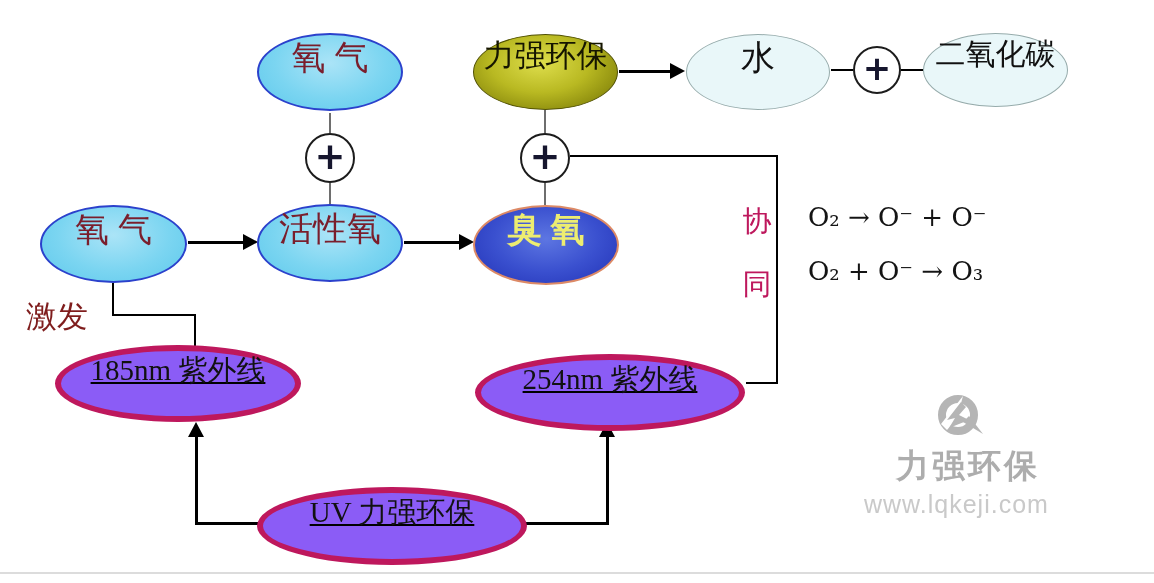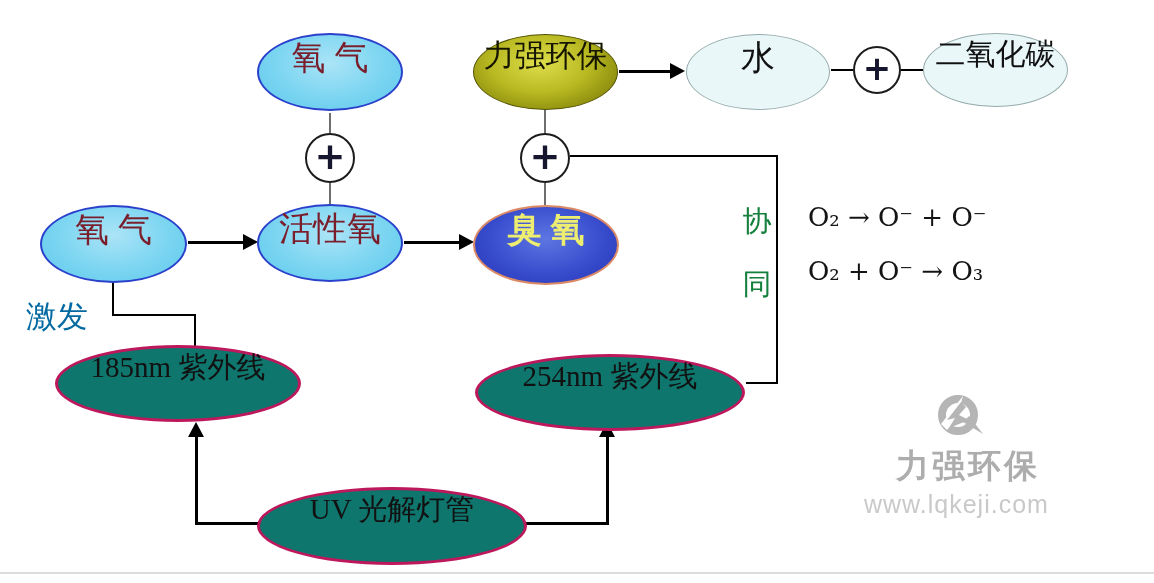--- a/index.html
+++ b/index.html
@@ -25,21 +25,21 @@
   }
   .olive .node-label { color:#151500; font-size:31px; }
   .blue {
     background: radial-gradient(ellipse at 50% 42%, #5d76e2 0%, #3a50cf 52%, #2232b6 100%);
     border:2px solid #dd8a66;
   }
   .blue .node-label { color:#eded70; font-size:34px; }
   .light { background:#e9f7f9; border:1px solid #96abab; }
   .light .node-label { color:#111; font-size:34px; }
   .co2size .node-label { font-size:30px;font-family:Liberation Mono, monospace; }
-  .uvlight { background:#0f766e; border:3px solid #be185d; }
+  .uvlight { background:#8b5cf6; border:6px solid #be185d;text-decoration:underline; }
   .uvlight .node-label { color:#111; font-size:29px; }
   .plus-circle {
     position:absolute; width:50px; height:50px; border-radius:50%;
     background:#ffffff; border:2px solid #1c1c1c; box-sizing:border-box;
     display:flex; align-items:center; justify-content:center;
     font-family:"DejaVu Sans","Liberation Sans",sans-serif;
     font-weight:700; font-size:37px; color:#16162e; line-height:1; padding-bottom:4px;
   }
   .plus-sm { width:48px; height:48px; font-size:34px; }
   .ln { position:absolute; background:#000; }
@@ -53,25 +53,25 @@
     position:absolute; width:0; height:0;
     border-left:8px solid transparent; border-right:8px solid transparent;
     border-bottom:15px solid #000;
   }
   .eq {
     position:absolute; font-family:"DejaVu Serif","DejaVu Sans",serif;
     font-size:26px; color:#141414; white-space:nowrap;
   }
   .txt-excite {
     position:absolute; left:26px; top:296px;
-    font-size:31px; color:#0369a1;
+    font-size:31px; color:#7f1d1d;
   }
   .txt-synergy {
     position:absolute; left:740px; top:190px; width:34px;
-    font-size:29px; color:#15803d; line-height:63px;
+    font-size:29px; color:#be185d; line-height:63px;
     word-break:break-all; text-align:center;
   }
   .wm-company {
     position:absolute; left:896px; top:444px;
     font-family:Liberation Mono, monospace;
     font-weight:700; font-size:33px; color:#adadad; letter-spacing:3px; white-space:nowrap;
   }
   .wm-site {
     position:absolute; left:864px; top:490px;
     font-family:"Liberation Sans","DejaVu Sans",sans-serif;
@@ -151,21 +151,21 @@
 
   <div class="node uvlight" style="left:55px; top:345px; width:246px; height:77px;">
     <span class="node-label">185nm 紫外线</span>
   </div>
 
   <div class="node uvlight" style="left:475px; top:354px; width:270px; height:77px;">
     <span class="node-label">254nm 紫外线</span>
   </div>
 
   <div class="node uvlight" style="left:257px; top:487px; width:270px; height:78px;">
-    <span class="node-label">UV 光解灯管</span>
+    <span class="node-label">UV 力强环保</span>
   </div>
 
   <div class="plus-circle" style="left:305px; top:133px;">
     <span>+</span>
   </div>
   <div class="plus-circle" style="left:520px; top:133px;">
     <span>+</span>
   </div>
   <div class="plus-circle plus-sm" style="left:853px; top:46px;">
     <span>+</span>

